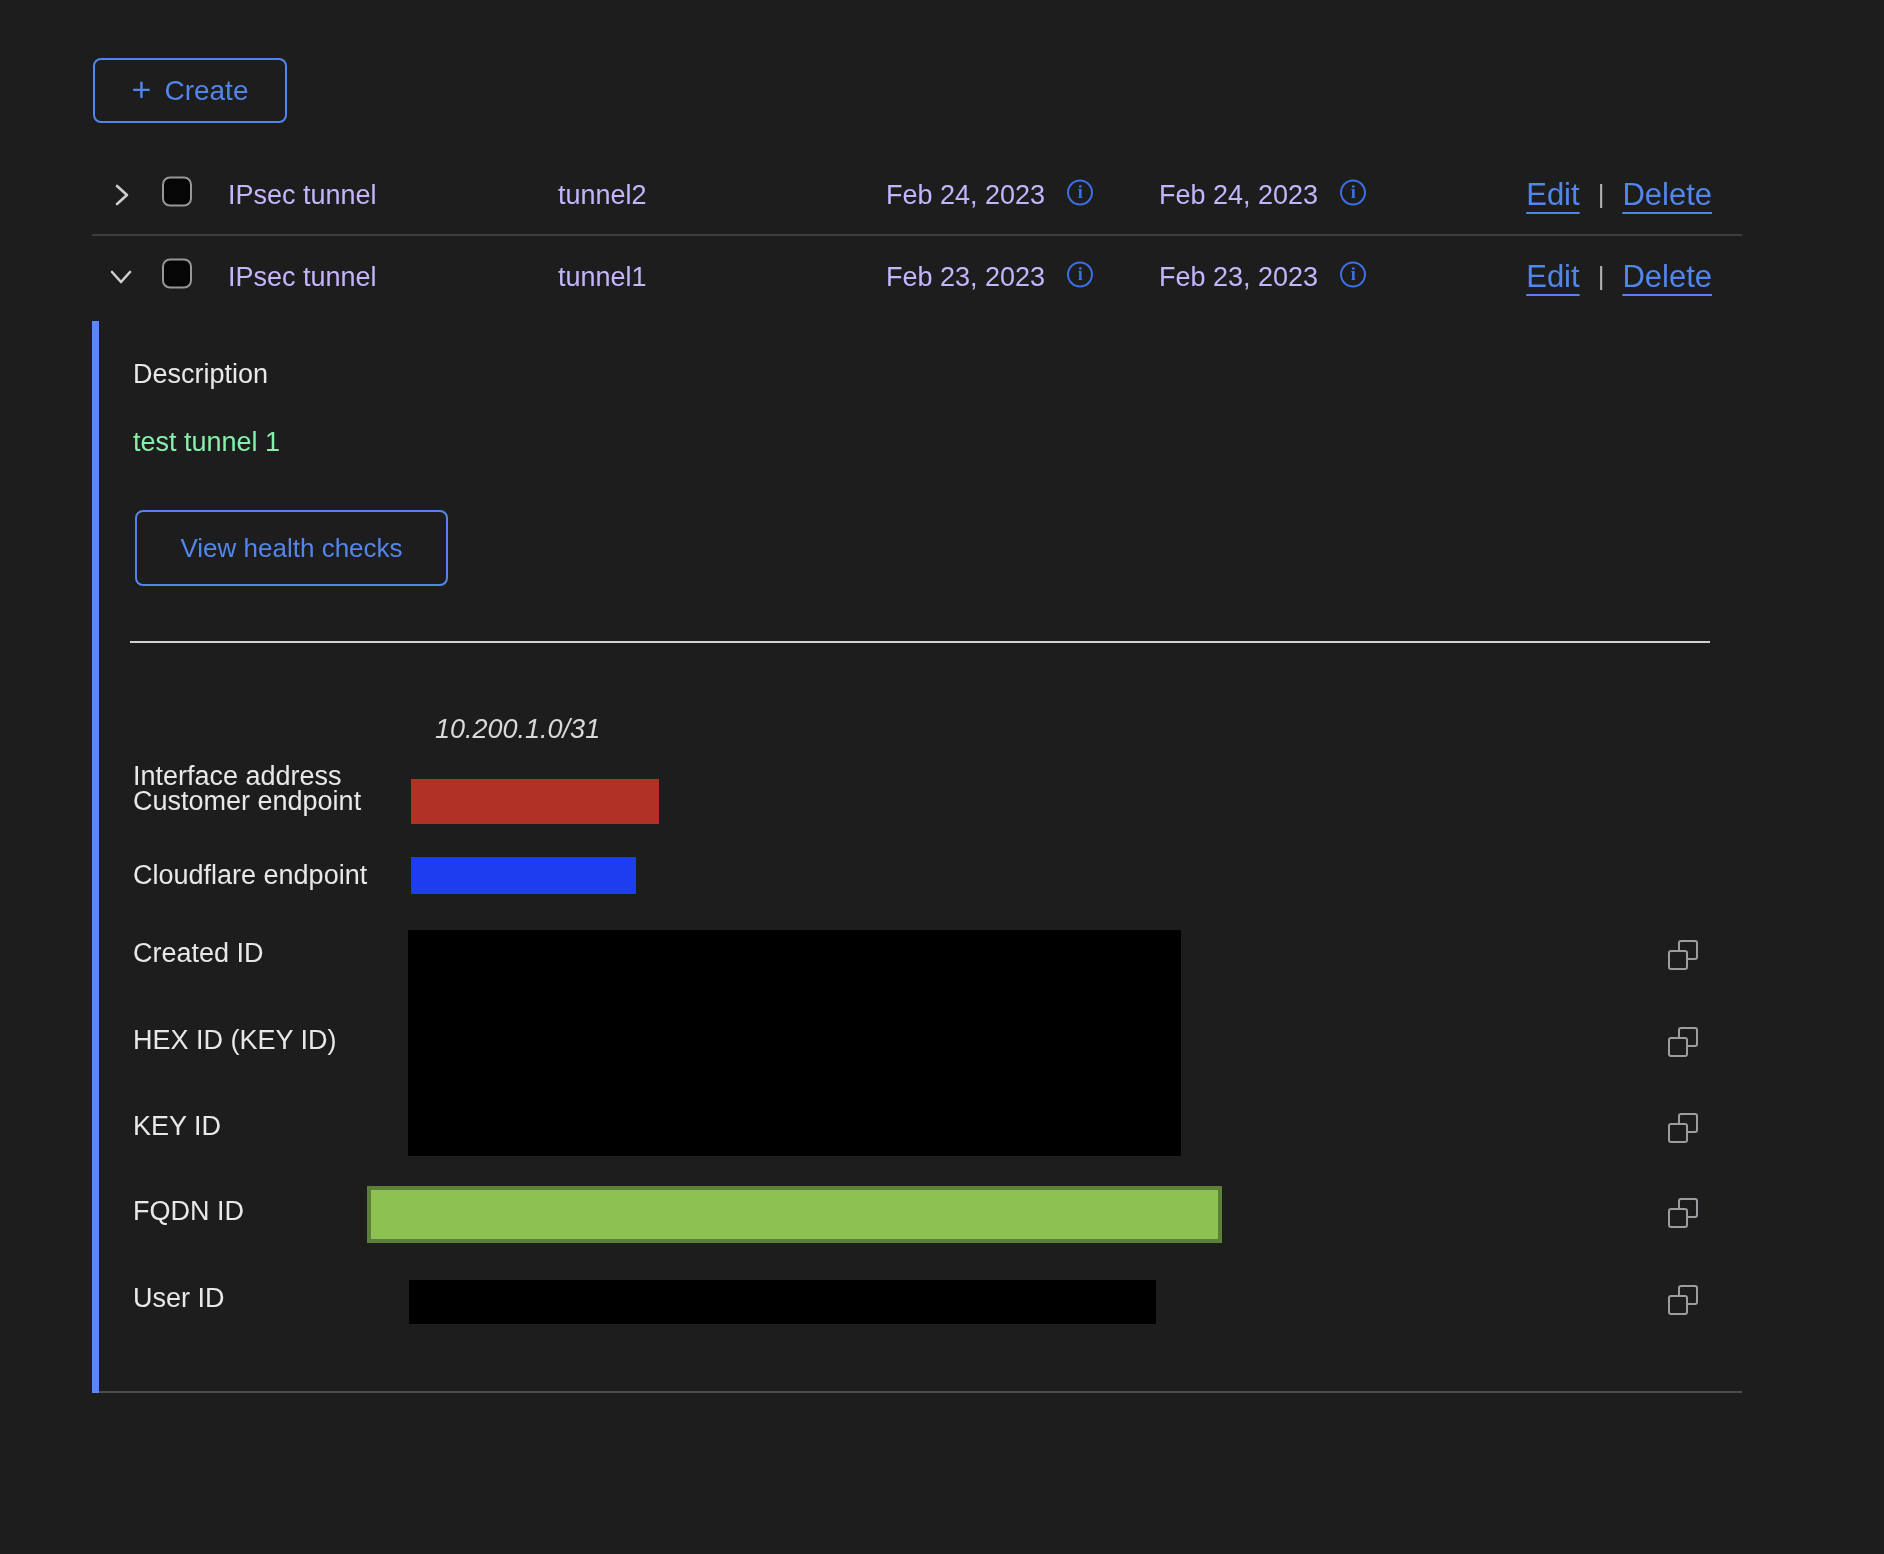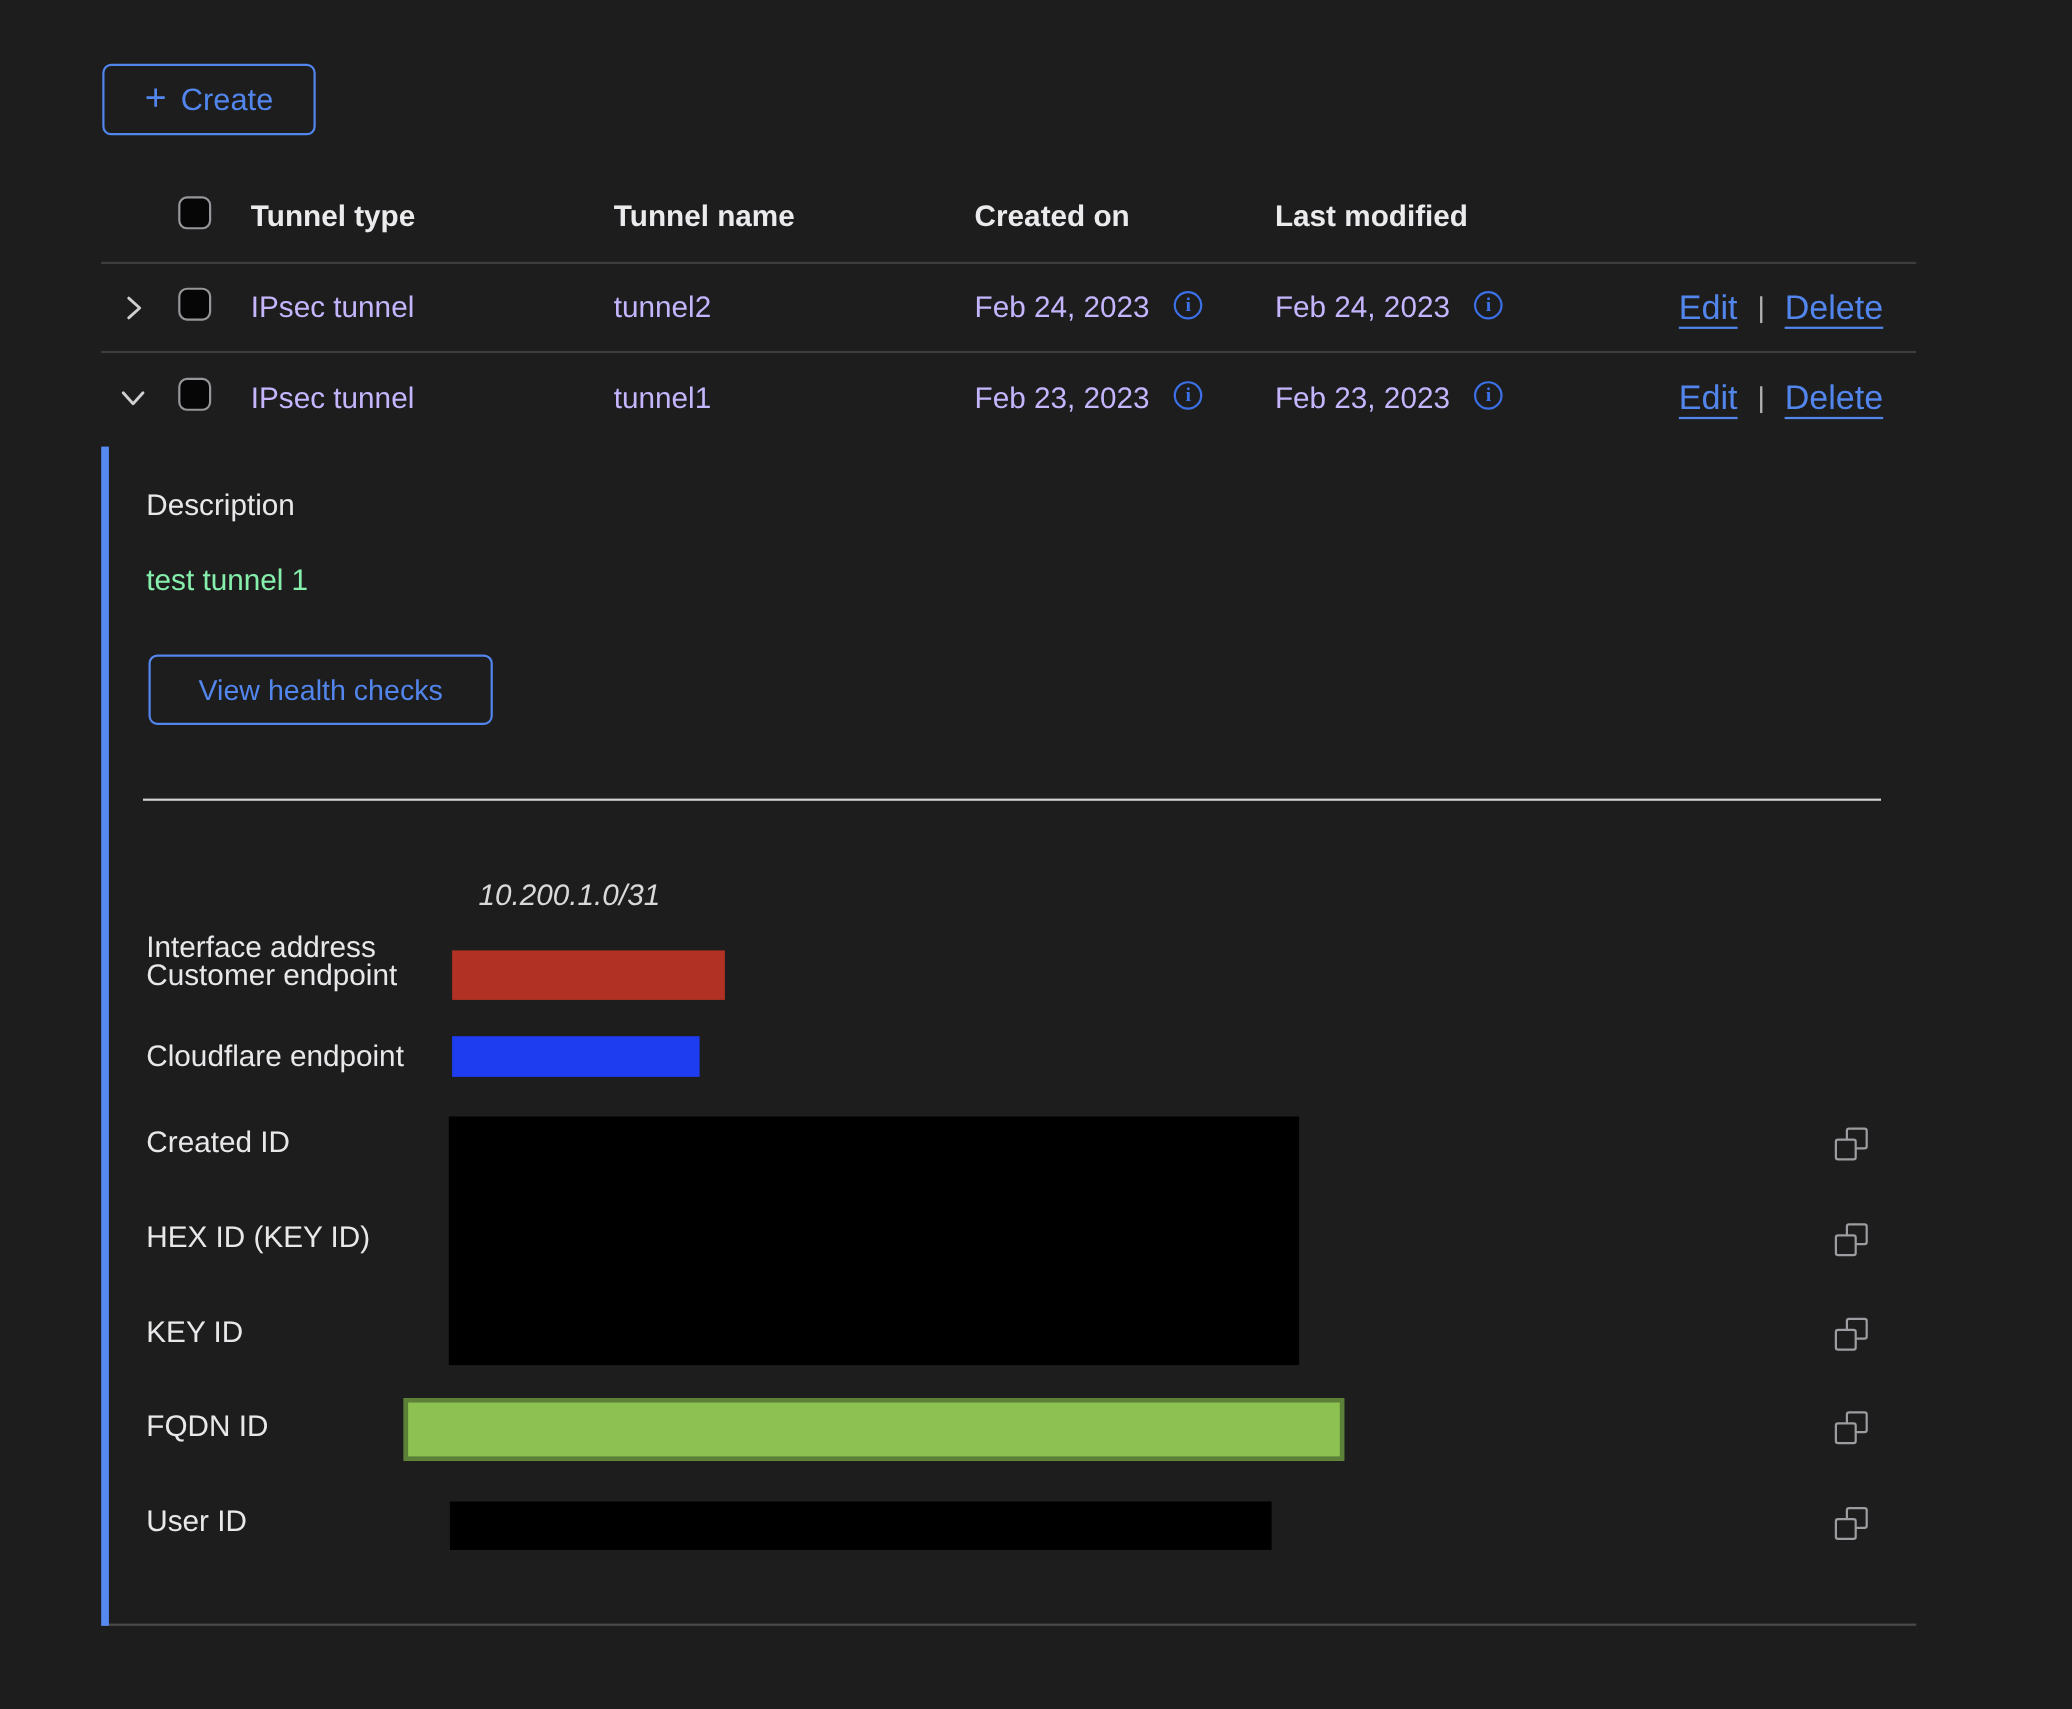--- a/index.html
+++ b/index.html
@@ -51,21 +51,21 @@
     font-family:"Liberation Serif", serif;font-size:18px;font-weight:700;cursor:pointer;}
   .link{color:var(--accent-blue);font-size:31px;text-decoration:underline;text-underline-offset:7px;text-decoration-thickness:2px;cursor:pointer;}
   .action-sep{color:#b0b0b3;font-size:26px;}
 
   
   .panel{position:relative;width:100%;height:1076px;border-bottom:2px solid #4b4b4e;}
   .panel .bar{position:absolute;left:0;top:4px;width:7px;height:1072px;background:var(--expander-bar-blue);}
   .abs{position:absolute;white-space:nowrap;}
   .desc-label{left:41px;top:40px;font-size:27px;line-height:34px;color:#e8e8ea;font-weight:500;}
   .desc-value{left:41px;top:108px;font-size:27px;line-height:34px;color:#86efac;}
-  .health-btn{position:absolute;left:43px;top:193px;width:313px;height:64px;
+  .health-btn{position:absolute;left:43px;top:193px;width:313px;height:76px;
     background:transparent;border:2px solid var(--accent-blue);border-radius:8px;
     color:var(--accent-blue);font-size:26px;font-family:"Liberation Sans", sans-serif;cursor:pointer;}
   .divider-bright{position:absolute;left:38px;top:324px;width:1580px;height:2px;background:#d2d2d4;}
 
   .field-label{font-size:27px;line-height:34px;color:#e8e8ea;}
   .field-value{font-size:27px;line-height:34px;color:#d9d9db;}
   .redact{position:absolute;}
   .redact-red{left:319px;top:462px;width:248px;height:45px;background:var(--redaction-red);}
   .redact-blue{left:319px;top:540px;width:225px;height:37px;background:var(--redaction-blue);}
   .redact-black-group{left:316px;top:613px;width:773px;height:226px;background:var(--redaction-black);}
@@ -81,27 +81,20 @@
 
 <div class="app">
 
   <button class="create-btn">
     <span class="plus">+</span>
     <span>Create</span>
   </button>
 
   <div class="table">
 
-    <div class="trow thead">
-      <span class="cell col-check"><span class="checkbox"></span></span>
-      <span class="cell th col-type">Tunnel type</span>
-      <span class="cell th col-name">Tunnel name</span>
-      <span class="cell th col-created">Created on</span>
-      <span class="cell th col-modified">Last modified</span>
-    </div>
 
     <div class="trow data-row">
       <span class="cell col-chevron chev">
         <svg width="30" height="30" viewBox="0 0 30 30">
             <polyline points="11,6 21,15 11,24" fill="none" stroke="#cfcfd2" stroke-width="2.6" stroke-linecap="round" stroke-linejoin="round"></polyline>
           </svg>
       </span>
       <span class="cell col-check"><span class="checkbox"></span></span>
       <span class="cell td col-type">IPsec tunnel</span>
       <span class="cell td col-name">tunnel2</span>

